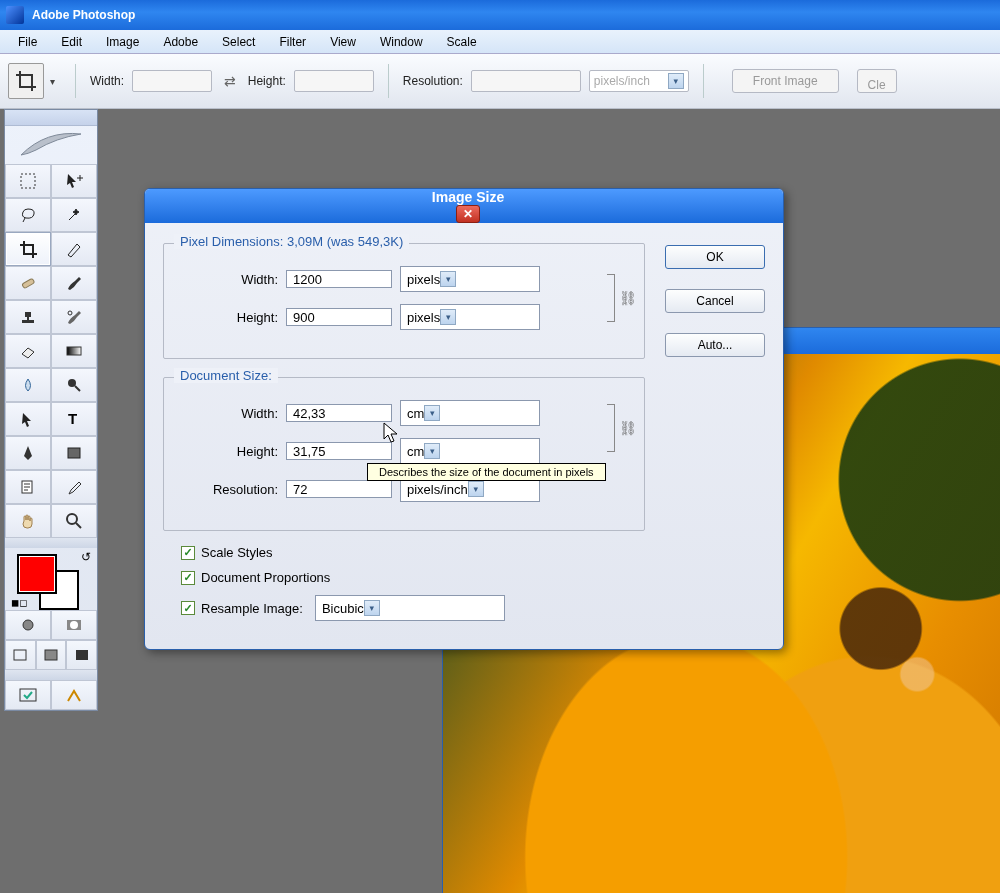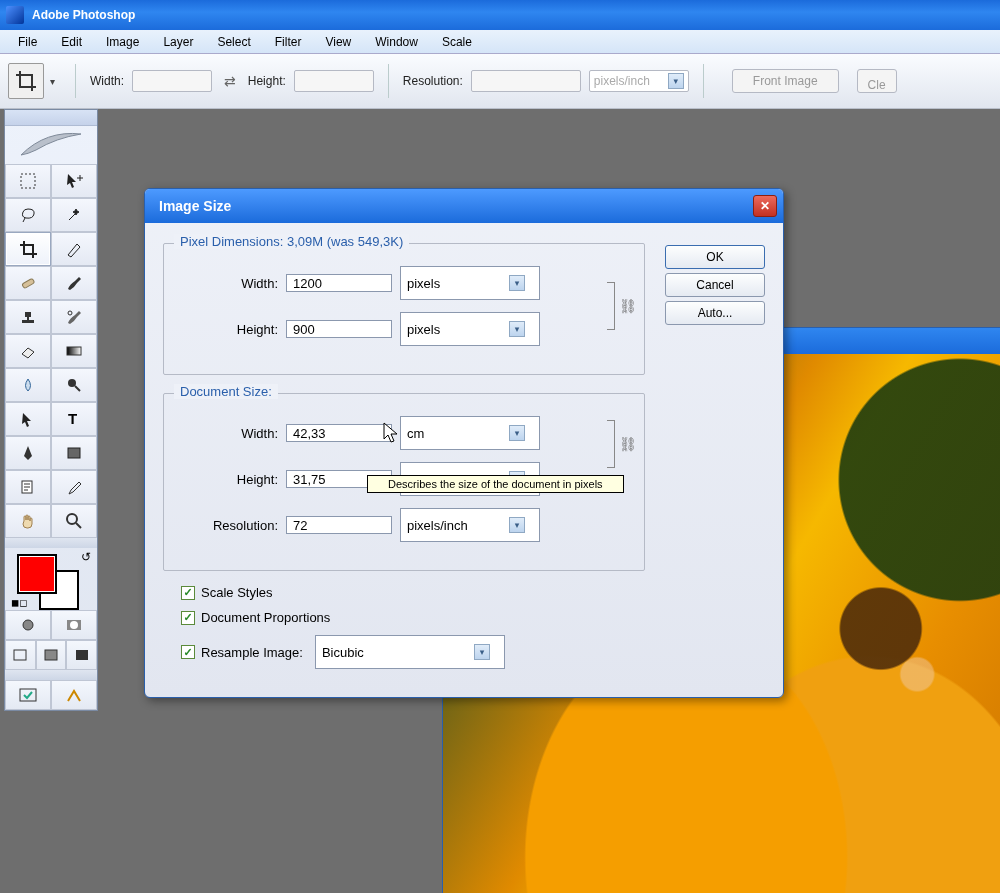--- a/index.html
+++ b/index.html
@@ -54,60 +54,60 @@
   radial-gradient(circle at 72% 48%, rgba(80,45,10,0.9) 0 40px, transparent 42px),
   radial-gradient(circle at 78% 56%, rgba(240,200,160,0.5) 0 16px, transparent 18px),
   radial-gradient(ellipse at 40% 88%, #f59e00 0 160px, transparent 162px),
   radial-gradient(ellipse at 70% 92%, #f0a010 0 180px, transparent 182px),
   radial-gradient(circle at 85% 22%, rgba(30,60,15,0.9) 0 120px, transparent 122px),
   radial-gradient(circle at 20% 15%, rgba(20,40,10,0.9) 0 140px, transparent 142px);
 }
 
 
 .dialog { position:absolute; top: 79px; left: 144px; width: 640px; background: linear-gradient(#eef1f8,#e2e6f0); border: 1px solid #2a5fab; border-radius: 6px; box-shadow: 3px 3px 10px rgba(0,0,0,0.4); }
-.dialog-title { height: 34px; background: linear-gradient(#4d9aff,#1b6bdb); border-radius: 5px 5px 0 0; display:flex; align-items:center; justify-content:space-between; padding: 0 6px 0 14px; }
+.dialog-title { height: 34px; background: linear-gradient(#4d9aff,#1b6bdb); border-radius: 5px 5px 0 0; display:flex; align-items:center; justify-content:space-between; padding: 0 6px 0 14px; flex-direction: column; }
 .dialog-title span { color:#fff; font-weight:bold; font-size:14px; }
 .close-btn { width:24px; height:22px; background: linear-gradient(#ec6a5e,#c23122); border: 1px solid #8c1f12; border-radius:3px; color:#fff; display:flex; align-items:center; justify-content:center; font-size:12px; font-weight:bold; }
 .dialog-body { padding: 20px 18px 18px 18px; display:flex; gap: 20px; }
 .dialog-left { flex:1; }
-.dialog-right { width: 100px; display:flex; flex-direction:column; gap:4px; padding-top: 2px; }
+.dialog-right { width: 100px; display:flex; flex-direction:column; gap:20px; padding-top: 2px; }
 .btn { height: 24px; background: linear-gradient(#fdfefe,#e5eaf2); border:1px solid #8b98ae; border-radius: 3px; font-size: 12px; color:#000; }
 .btn.default { border: 1px solid #3a6db0; }
 .fieldset { border: 1px solid #b5bac6; border-radius: 2px; padding: 10px 14px 16px 14px; margin-bottom: 18px; position:relative; }
 .fieldset .legend { position:absolute; top:-10px; left:10px; background: linear-gradient(#eef1f8,#eef1f8); padding: 0 6px; font-size: 13px; color: #2a5fab; }
 .form-row { display:flex; align-items:center; gap: 8px; margin: 12px 0; }
 .flabel { width: 100px; text-align:right; font-size: 13px; color:#000; }
 .finput { width: 106px; height: 18px; background:#fff; border:1px solid #8b98ae; font-size:13px; padding: 0 6px; }
-.fselect { width: 140px; height: 34px; background:#fff; border:1px solid #8b98ae; display:flex; align-items:center; justify-content:space-between; padding: 0 14px 0 6px; font-size:13px; }
+.fselect { width: 140px; height: 26px; background:#fff; border:1px solid #8b98ae; display:flex; align-items:center; justify-content:flex-start; padding: 0 14px 0 6px; font-size:13px; }
 .link-bar { width: 16px; display:flex; flex-direction:column; align-items:center; justify-content:center; }
 .link-bracket { border-right: 1px solid #888; border-top: 1px solid #888; border-bottom: 1px solid #888; width: 8px; height: 48px; }
 .link-icon { margin-left: 4px; font-size: 14px; color:#666; }
 .checks { margin-top: -4px; padding-left: 18px; }
 .check-row { display:flex; align-items:center; gap:6px; font-size:13px; margin: 10px 0; }
 .check { width:14px; height:14px; border:1px solid #5a8a3a; background:#fff; display:flex; align-items:center; justify-content:center; color:#2a8a2a; font-size:11px; font-weight:bold; }
 
 
 .cursor { position:absolute; left: 382px; top: 312px; pointer-events:none; z-index: 999; }
 
 
-.tooltip { position:absolute; left: 367px; top: 354px; background: #ffffe1; border:1px solid #000; font-size:11px; padding: 2px 20px; z-index: 998; margin-top: 12px; }
+.tooltip { position:absolute; left: 367px; top: 354px; background: #ffffe1; border:1px solid #000; font-size:11px; padding: 2px 11px; z-index: 998; }
 </style>
 </head>
 <body>
 
 <div class="titlebar">
   <div class="logo"></div>
   <div class="title">Adobe Photoshop</div>
 </div>
 
 <div class="menubar">
   <div class="menu">File</div>
   <div class="menu">Edit</div>
   <div class="menu">Image</div>
-  <div class="menu">Layer</div>
+  <div class="menu">Adobe</div>
   <div class="menu">Select</div>
   <div class="menu">Filter</div>
   <div class="menu">View</div>
   <div class="menu">Window</div>
   <div class="menu">Scale</div>
 </div>
 
 <div class="optionsbar">
   <div class="crop-icon">
     <svg width="20" height="20" viewBox="0 0 20 20">

